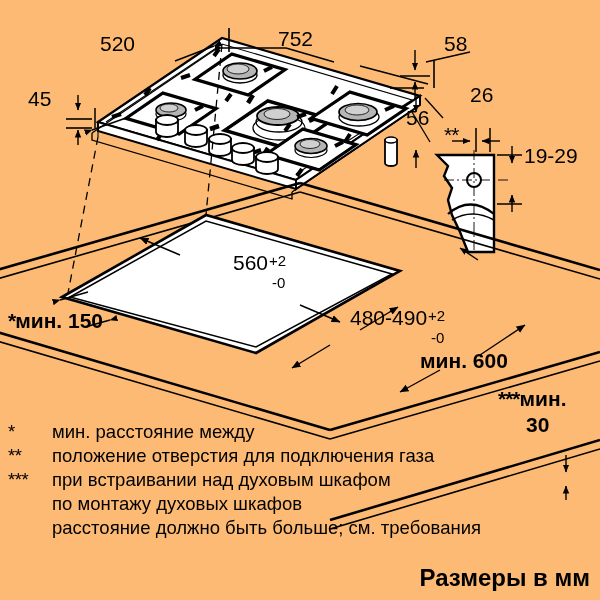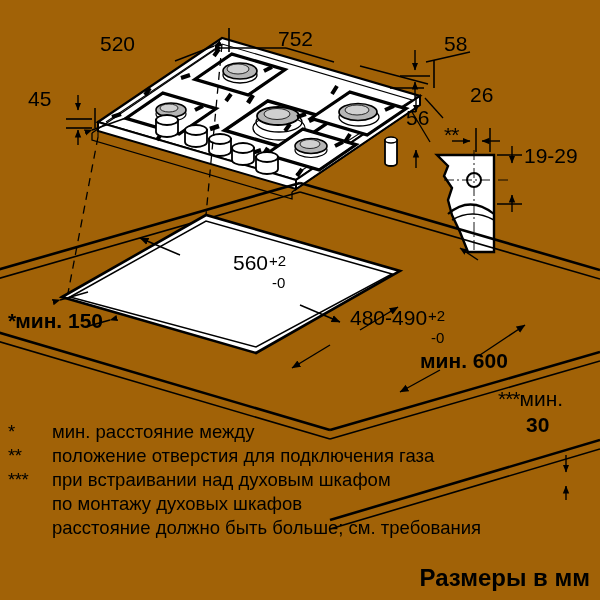--- a/index.html
+++ b/index.html
@@ -4,21 +4,21 @@
 <style>
   html, body {
     margin: 0;
     padding: 0;
     background: #ffffff;
   }
   #page {
     position: relative;
     width: 600px;
     height: 600px;
-    background: #a16207;
+    background: #fdba74;
     font-family: "Liberation Sans", sans-serif;
     color: #000000;
     overflow: hidden;
   }
   #drawing {
     position: absolute;
     left: 0;
     top: 0;
     width: 600px;
     height: 600px;
@@ -323,21 +323,21 @@
   <div class="dim-label" style="left:350px; top:307px;">
     <span>480-490</span><span class="tol"><span class="plus">+2</span><span class="minus">-0</span></span>
   </div>
 
   <div class="dim-label" style="left:8px; top:310px; font-weight:bold;">
     <span class="star">*</span><span>мин. 150</span>
   </div>
 
   <div class="dim-label" style="left:420px; top:350px; font-weight:bold;">мин. 600</div>
 
-  <div class="dim-label" style="left:498px; top:388px; font-weight:normal;">
+  <div class="dim-label" style="left:498px; top:388px; font-weight:bold;">
     <span class="star">***</span><span>мин.</span>
   </div>
   <div class="dim-label" style="left:526px; top:414px; font-weight:bold;">30</div>
 
   <div id="footnotes">
     <div class="fn-row">
       <div class="fn-mark">*</div>
       <div class="fn-text">мин. расстояние между</div>
     </div>
 

